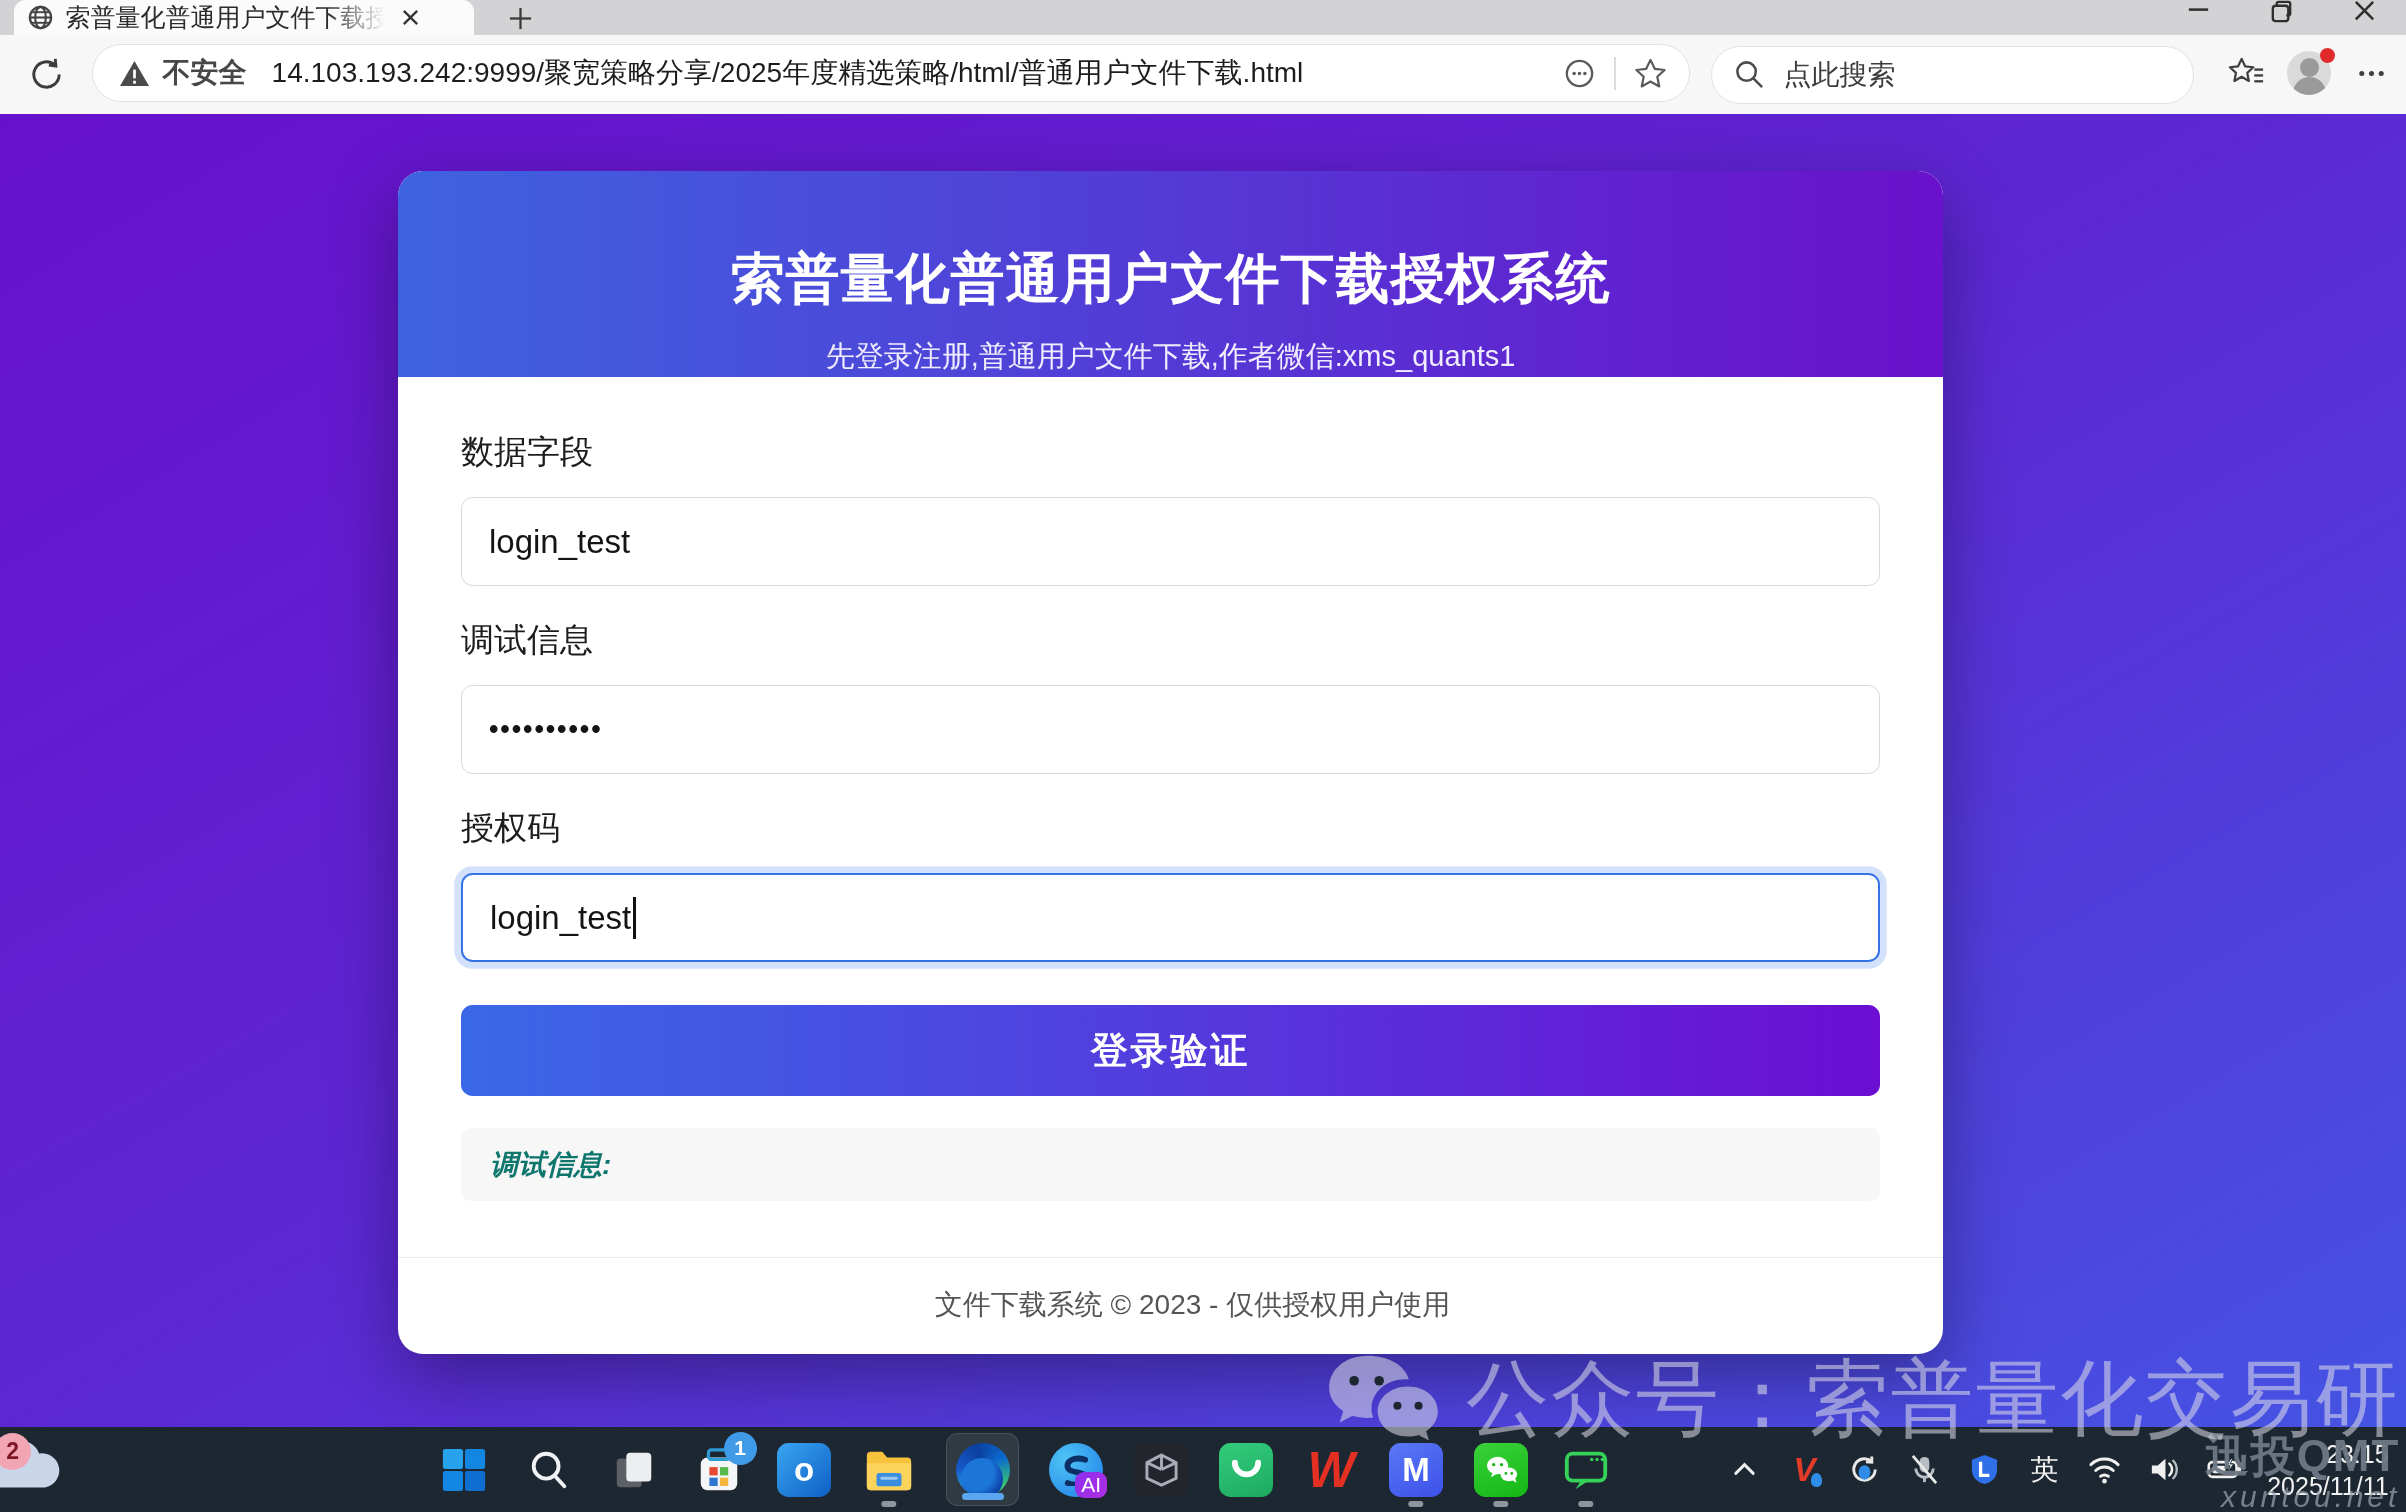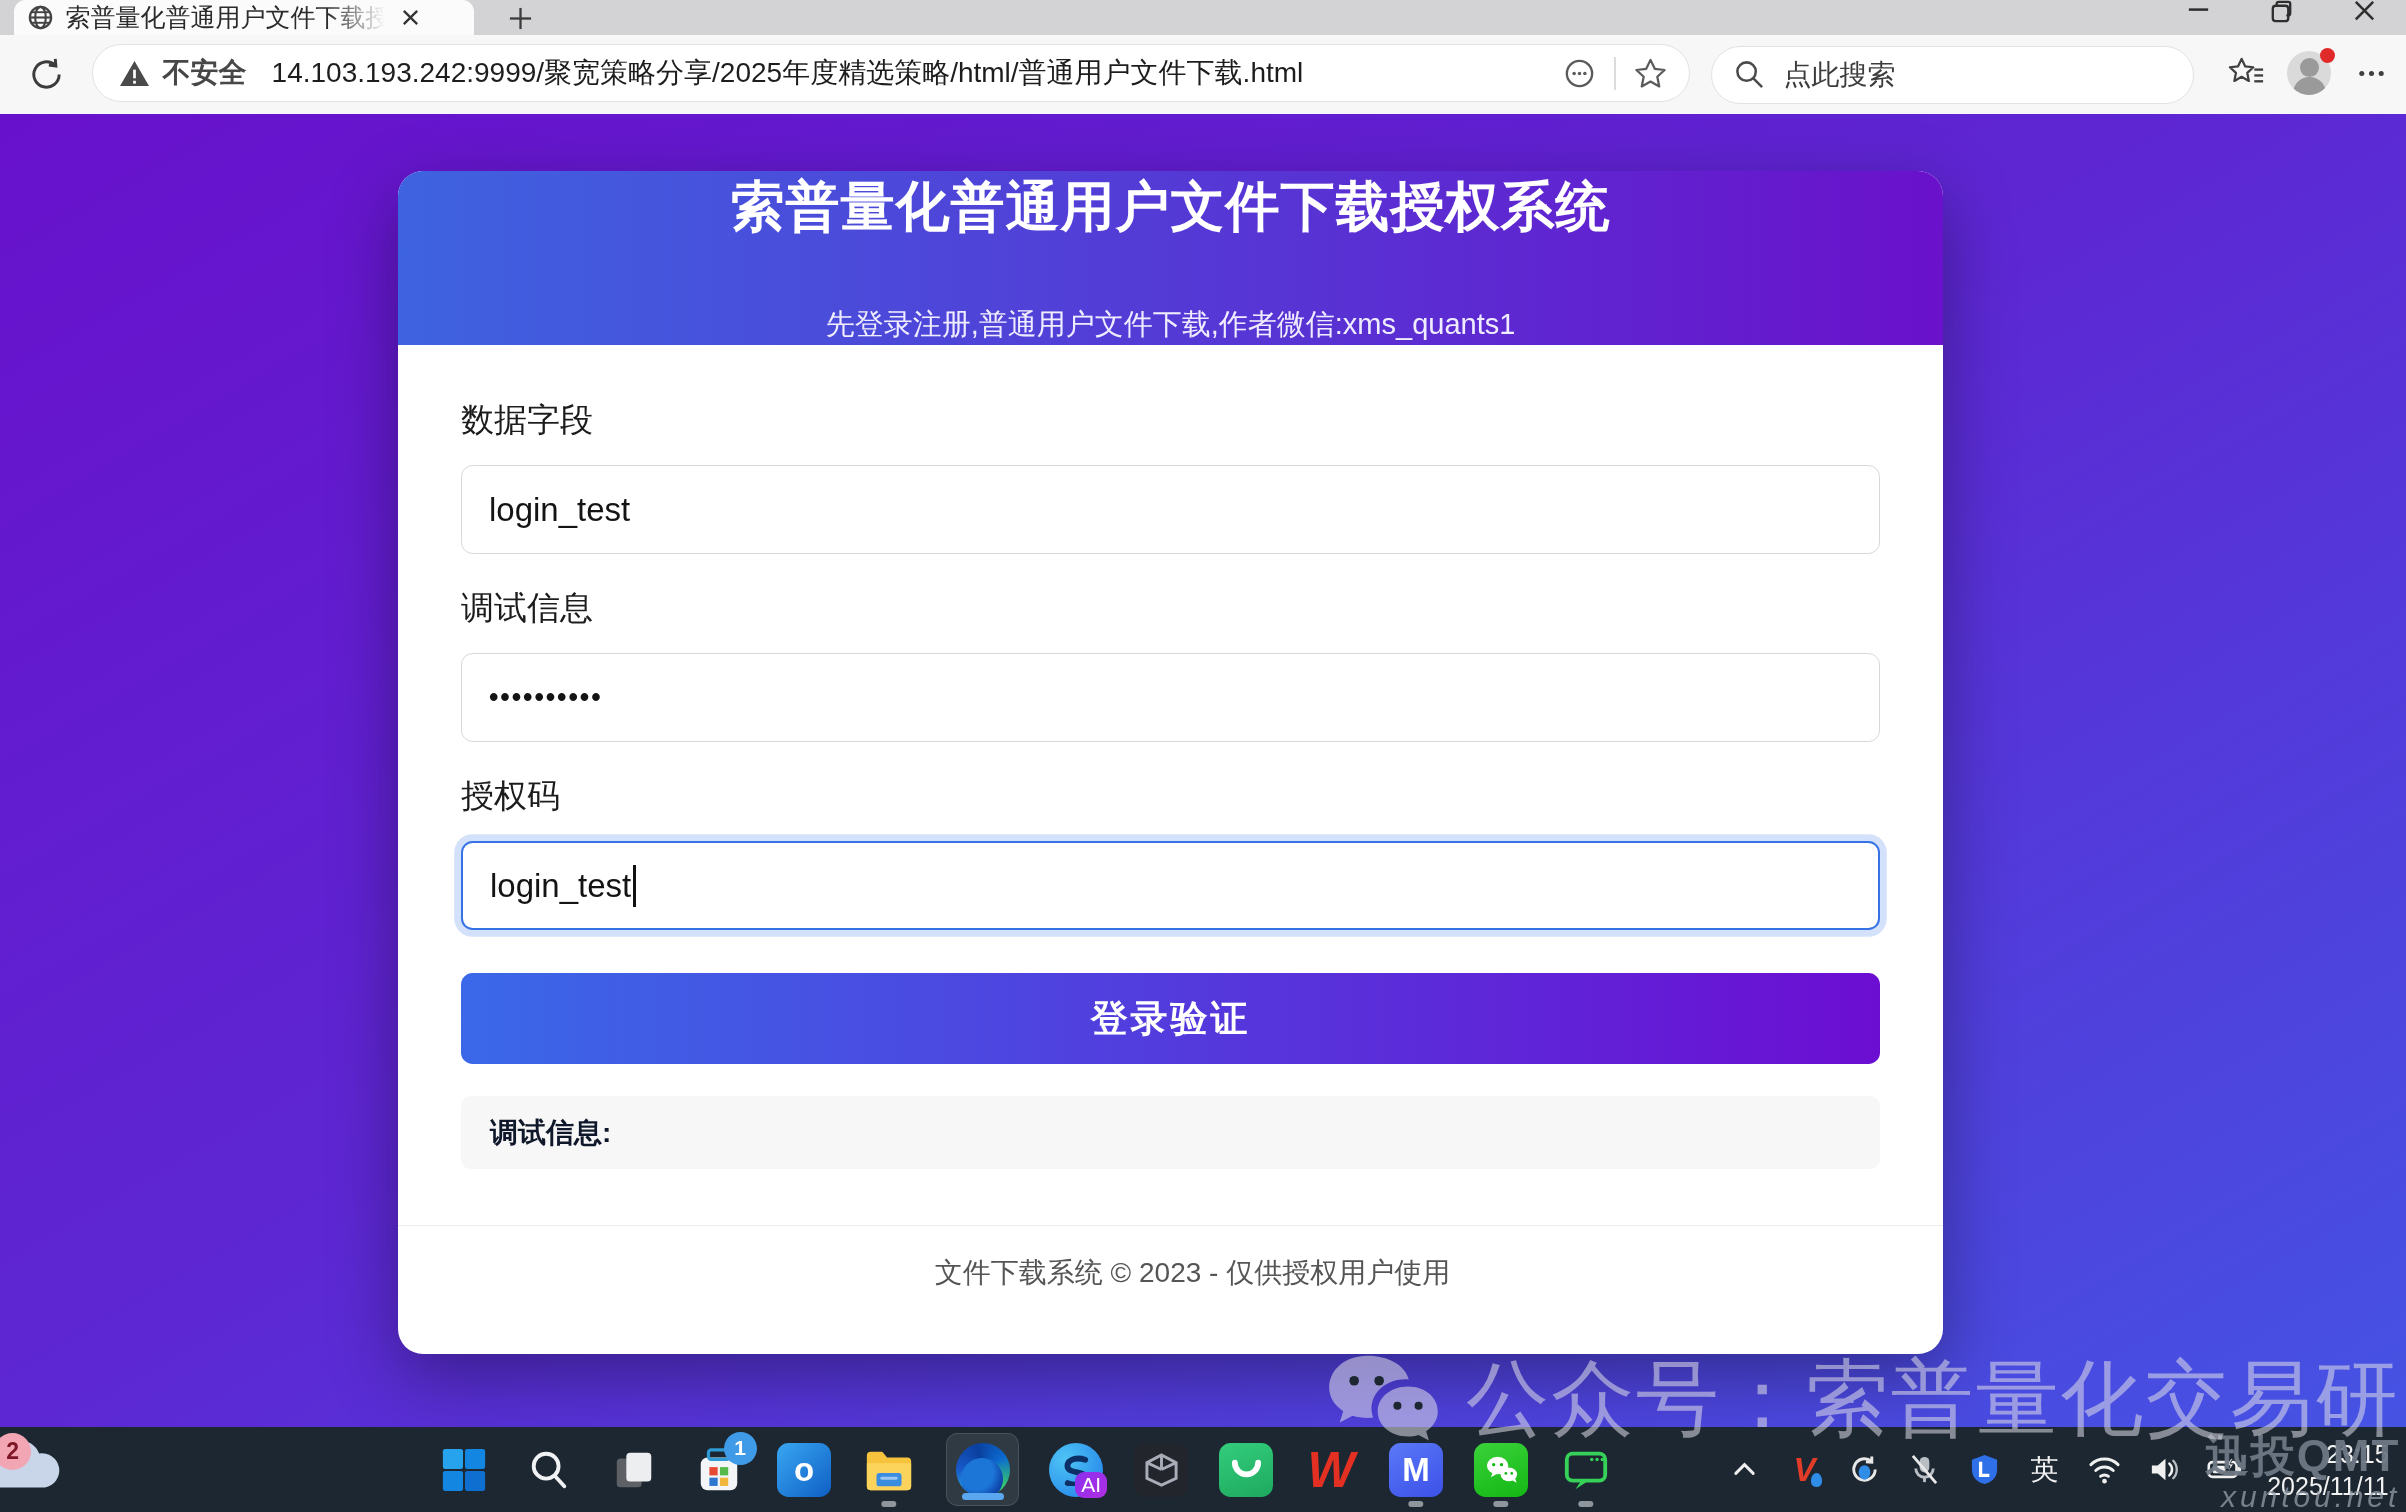--- a/index.html
+++ b/index.html
@@ -39,41 +39,41 @@
   .avatar-head { position:absolute; left:12.6px; top:6.8px; width:19.3px; height:19.3px; border-radius:50%; background:#9a9a9a; }
   .avatar-body { position:absolute; left:5.8px; top:26px; width:33px; height:21px; border-radius:16.4px 16.4px 0 0; background:#9a9a9a; }
   .avatar-clip { position:absolute; inset:0; border-radius:50%; overflow:hidden; }
   .avatar-dot { position:absolute; right:-3.9px; top:-3.9px; width:15.4px; height:15.4px; border-radius:50%; background:#e02a2a; }
 
   
   .page { position:absolute; left:0; top:114px; width:2406px; height:1313px;
     background:linear-gradient(150deg,#6811cc 0%,#5d27d3 48%,#4553e3 100%); }
   .card { position:absolute; left:398px; top:57px; width:1545px; height:1183px; background:#fff;
     border-radius:25px; box-shadow:0 23px 68px rgba(0,0,0,.35); overflow:hidden; }
-  .card-header { height:174px; background:linear-gradient(to right,#3e63e0,#6a11cb);
-    display:flex; flex-direction:column; align-items:center; justify-content:space-between; gap:21px; }
+  .card-header { height:206px; background:linear-gradient(to right,#3e63e0,#6a11cb);
+    display:flex; flex-direction:column; align-items:center; justify-content:flex-end; gap:21px; }
   .card-title { color:#fff; font-size:54px; font-weight:700; letter-spacing:1px; }
   .card-subtitle { color:#f0ecff; font-size:29px; }
   .card-body { padding:58px 63px 0 63px; }
   .field-label { font-size:33px; font-weight:500; color:#1c1c1c; line-height:33px; margin-bottom:29px; }
   .text-input { width:100%; height:89px; border:1.9px solid #d8d8d8; border-radius:11.6px; outline:none;
     font-size:33px; color:#141414; padding:0 27px; background:#fff;
     font-family:"Liberation Sans","DejaVu Sans",sans-serif; }
   .spacer38 { height:37px; }
   .focused-input { width:100%; height:89px; border:2.9px solid #3572e6; border-radius:11.6px;
     box-shadow:0 0 0 6.8px rgba(148,180,246,.4); display:flex; align-items:center; padding:0 27px;
     font-size:33px; color:#141414; background:#fff; }
   .caret { display:inline-block; width:2.9px; height:42px; background:#111; margin-left:1.9px; }
   .login-btn { margin-top:43px; width:100%; height:91px; border:none; border-radius:11.6px;
     background:linear-gradient(to right,#3a68e8,#6c0ed2); color:#fff; font-size:37px; font-weight:700;
     letter-spacing:2.9px; display:flex; align-items:center; justify-content:center; cursor:pointer;
     font-family:"Liberation Sans","DejaVu Sans",sans-serif; }
   .debug-box { margin-top:32px; background:#f7f7f7; border-radius:9.7px; padding:0 29px; height:73px;
     display:flex; align-items:center; font-size:28px; color:#333; }
-  .debug-label { font-weight:700; color:#0f172a; margin-right:14px; white-space:nowrap; }
+  .debug-label { font-weight:700; color:#0f766e; margin-right:14px; white-space:nowrap;font-style:italic; }
   .card-footer { margin-top:56px; border-top:1.9px solid #ececec; height:94px;
     display:flex; align-items:center; justify-content:center; font-size:28px; color:#555;padding-left:44px; }
 
   
   .page-watermark { position:absolute; left:1325px; top:1344px; display:flex; align-items:center; gap:25px;
     z-index:40; pointer-events:none; color:rgba(222,222,232,.55); }
   .page-watermark-text { font-size:83px; font-weight:500; white-space:nowrap; letter-spacing:1.9px; }
 
   
   .taskbar { position:absolute; left:0; top:1427px; width:2406px; height:85px; background:#1c2731; z-index:30; }

